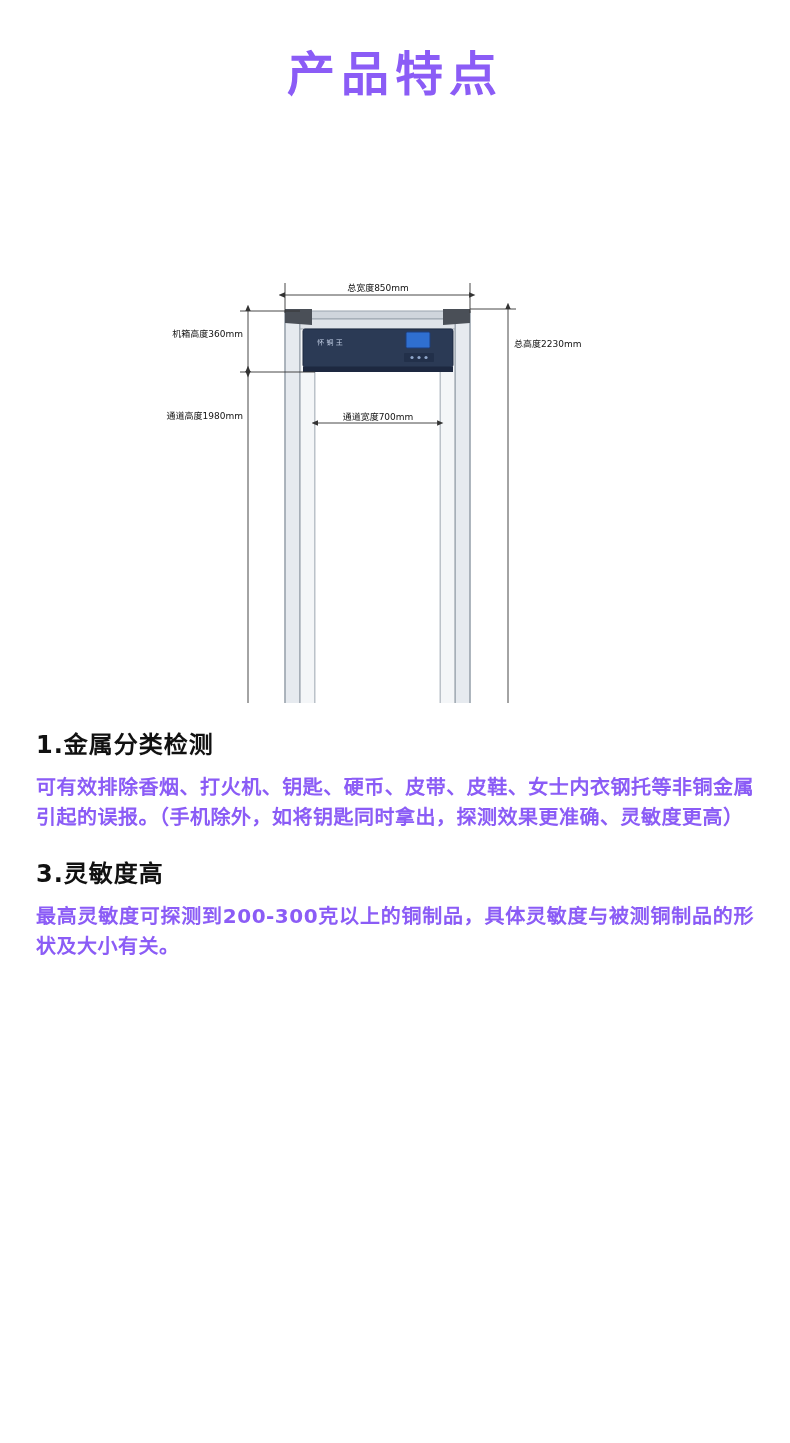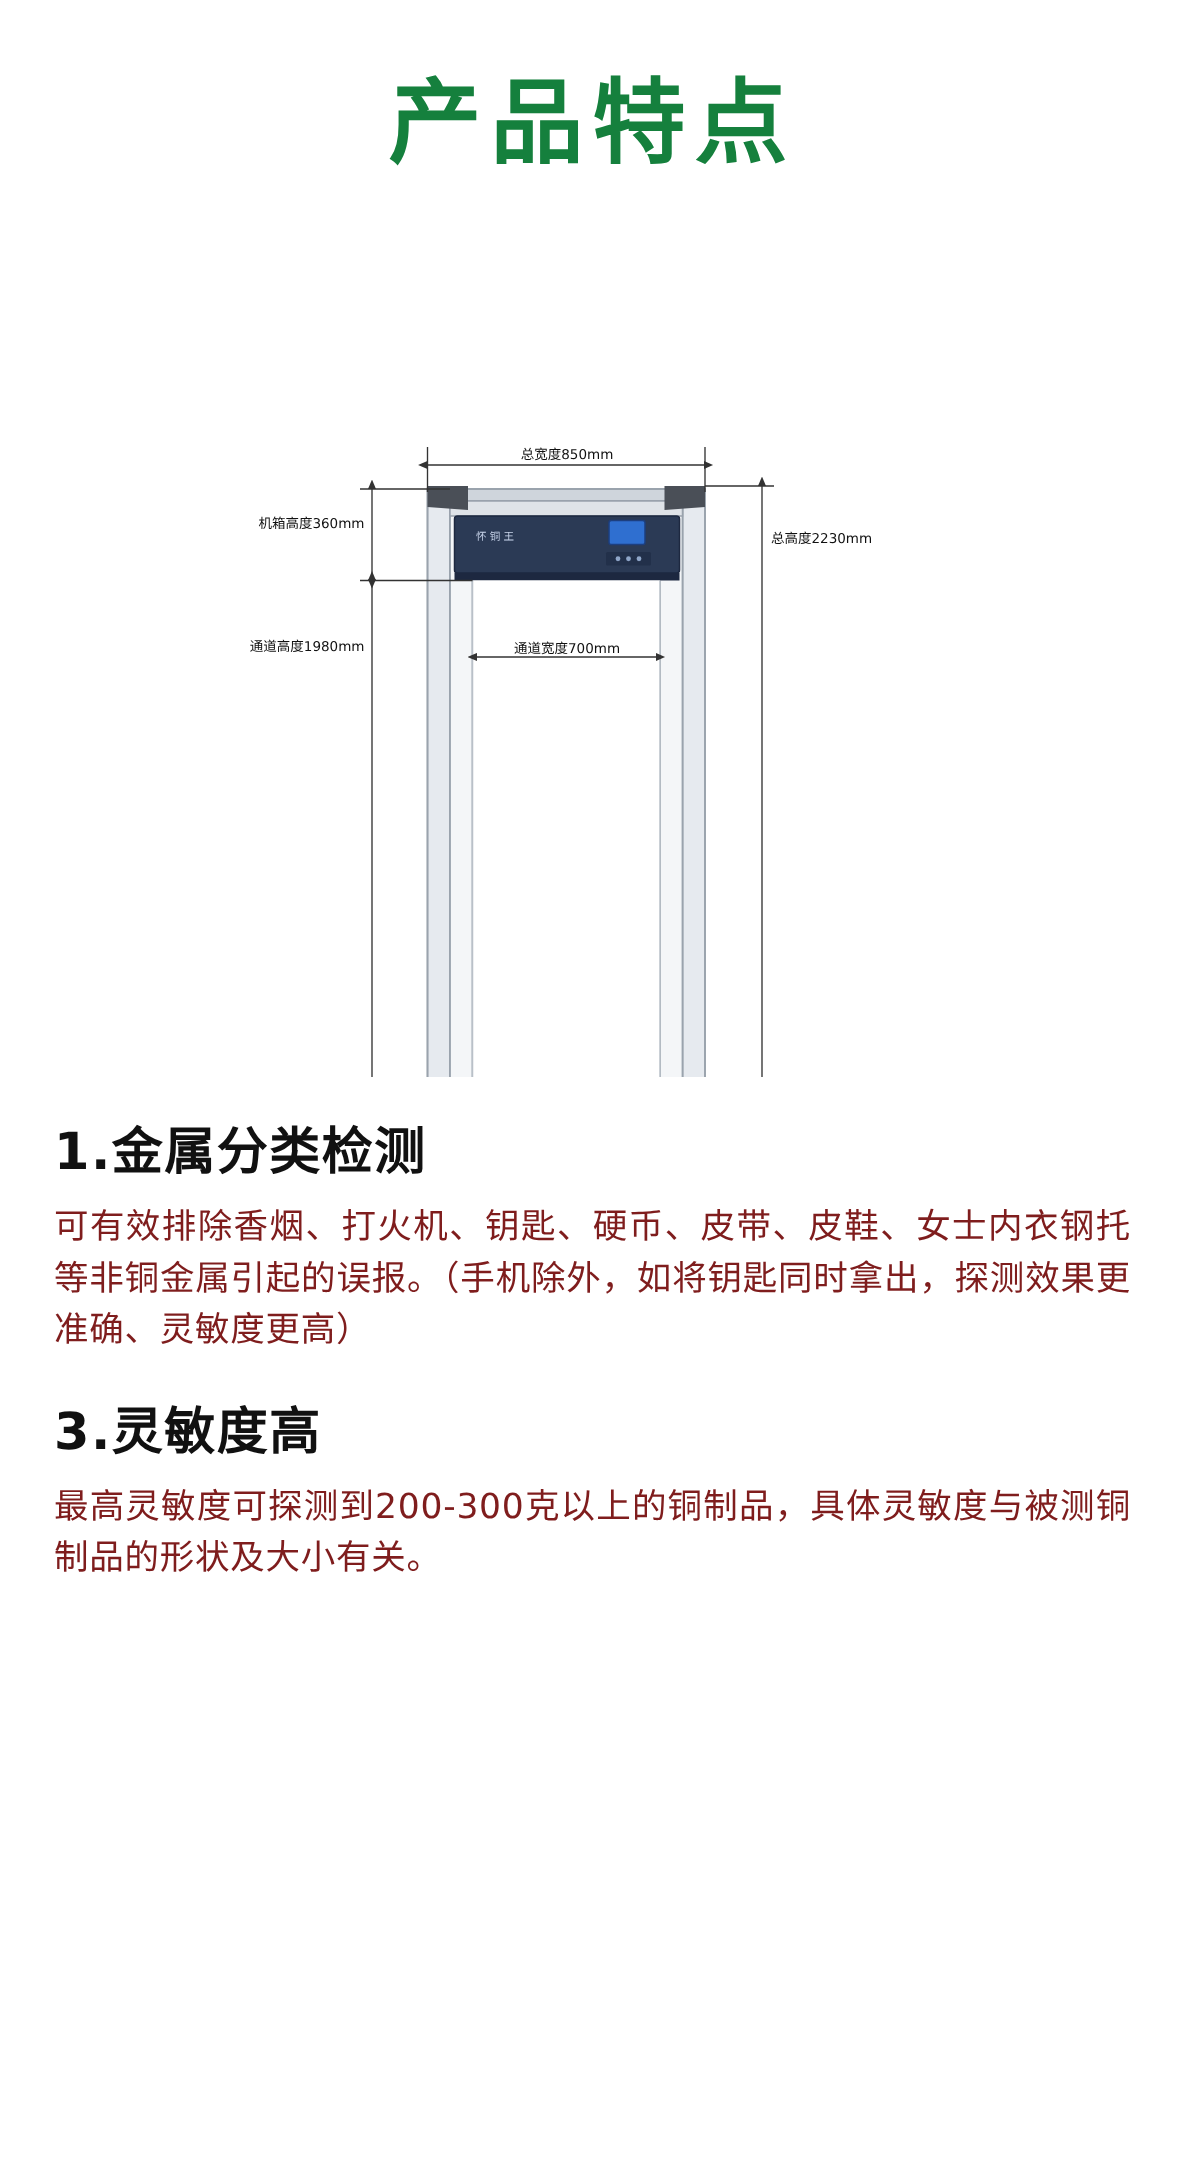--- a/index.html
+++ b/index.html
@@ -13,22 +13,22 @@
     height: 1443px;
     position: relative;
     font-family: "DejaVu Sans", "Liberation Sans", sans-serif;
     color: #111111;
     overflow: hidden;
   }
 
   
   .page-title {
     text-align: center;
-    color: #15803d;
-    font-size: 62px;
+    color: #8b5cf6;
+    font-size: 48px;
     font-weight: bold;
     letter-spacing: 6px;
     margin: 48px 0 0 0;
     line-height: 1.1;
   }
 
   
   .diagram-wrap {
     position: relative;
     width: 790px;
@@ -41,33 +41,34 @@
     top: 0;
     left: 0;
   }
 
   
   .content {
     padding: 0 36px;
     box-sizing: border-box;
   }
   .sec-title {
-    font-size: 34px;
+    font-size: 24px;
     font-weight: bold;
     color: #111111;
     margin: 22px 0 12px 0;
     letter-spacing: 1px;
   }
   .sec-body {
-    font-size: 23px;
+    font-size: 20px;
     line-height: 1.5;
-    color: #7f1d1d;
+    color: #8b5cf6;
     margin: 0 0 4px 0;
     letter-spacing: 0.5px;
     text-align: justify;
+    font-weight: bold;
   }
   .sec-block { margin-bottom: 10px; }
   .sec-block.first { margin-top: 4px; }
 </style>
 </head>
 <body>
 
 <h1 class="page-title">产品特点</h1>
 
 <div class="diagram-wrap">

